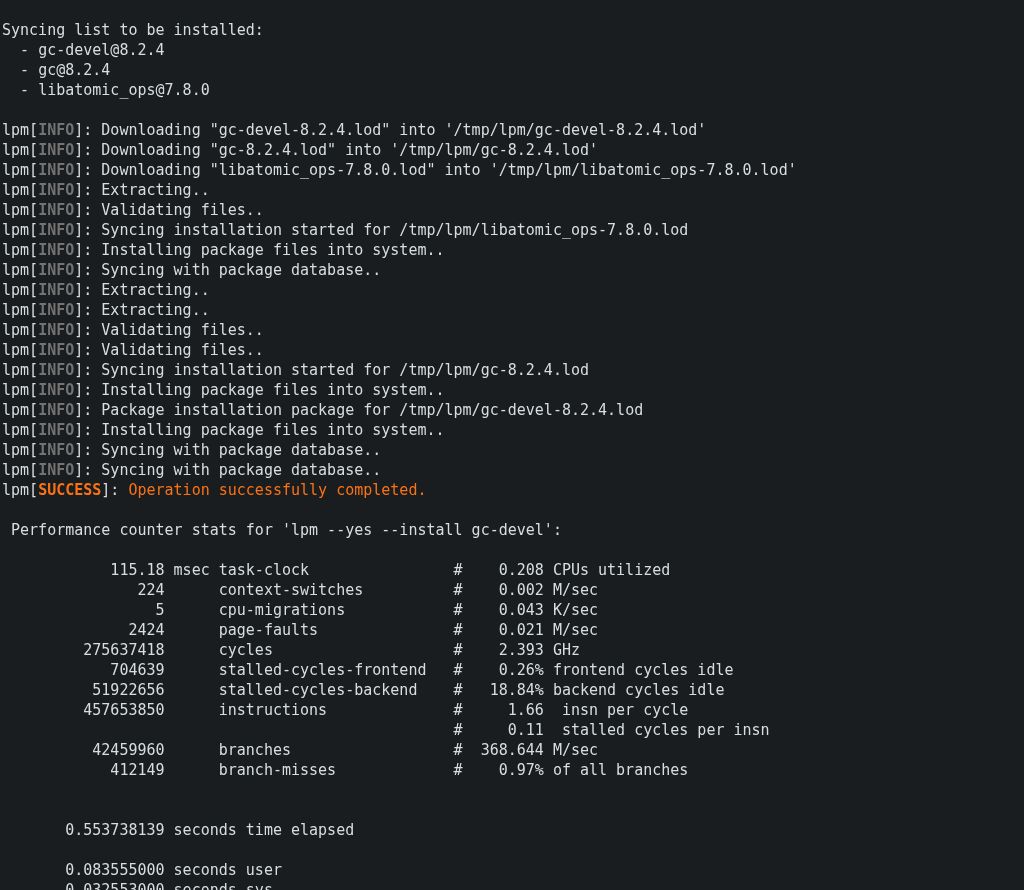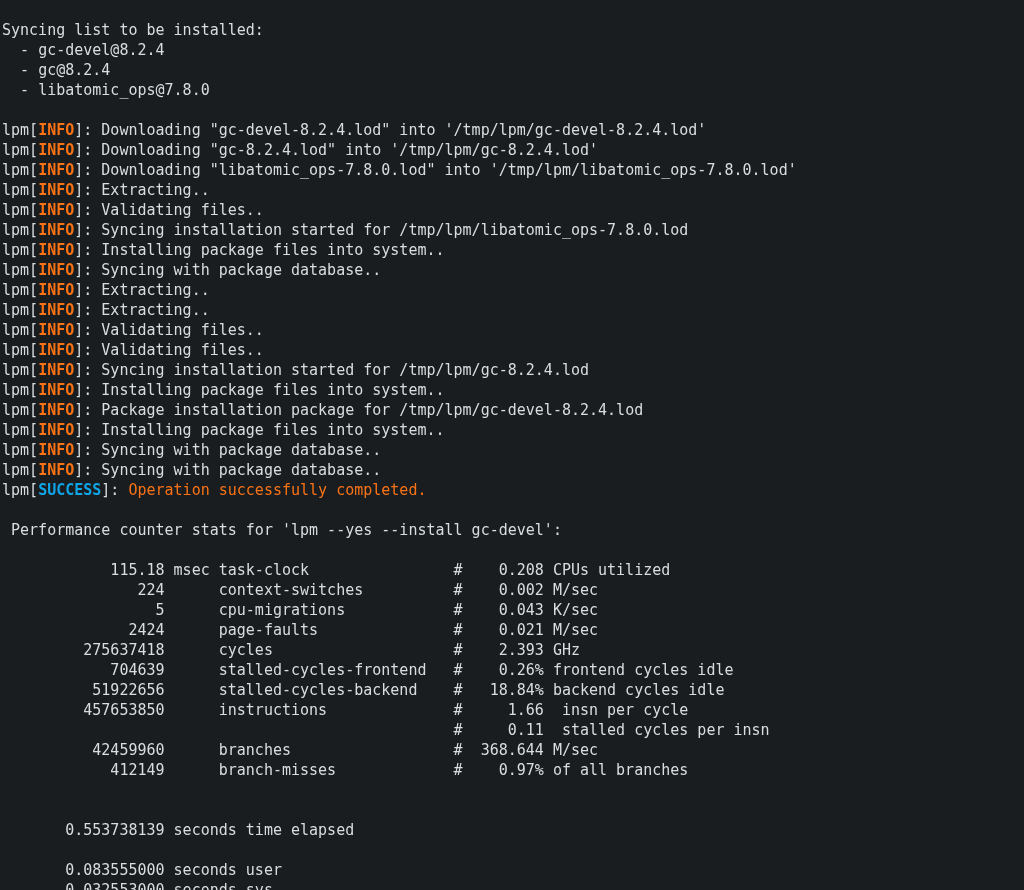--- a/index.html
+++ b/index.html
@@ -11,22 +11,22 @@
     color: #d8dee0;
     font-family: "SFMono-Regular", Consolas, "DejaVu Sans Mono", "Liberation Mono", Menlo, monospace;
     font-size: 15px;
     line-height: 20px;
     overflow: hidden;
   }
   .terminal {
     white-space: pre;
     padding: 0 2px;
   }
-  .info  { color: #f97316; font-weight: 600; }
-  .succ  { color: #0ea5e9; font-weight: 600; }
+  .info  { color: #737373; font-weight: 600; }
+  .succ  { color: #f97316; font-weight: 600; }
   .succmsg { color: #f97316; }
 </style>
 </head>
 <body>
 
 <div class="terminal">
 <span>Syncing list to be installed:</span>
 <span>  - <span>gc-devel@8.2.4</span></span>
 <span>  - <span>gc@8.2.4</span></span>
 <span>  - <span>libatomic_ops@7.8.0</span></span>

